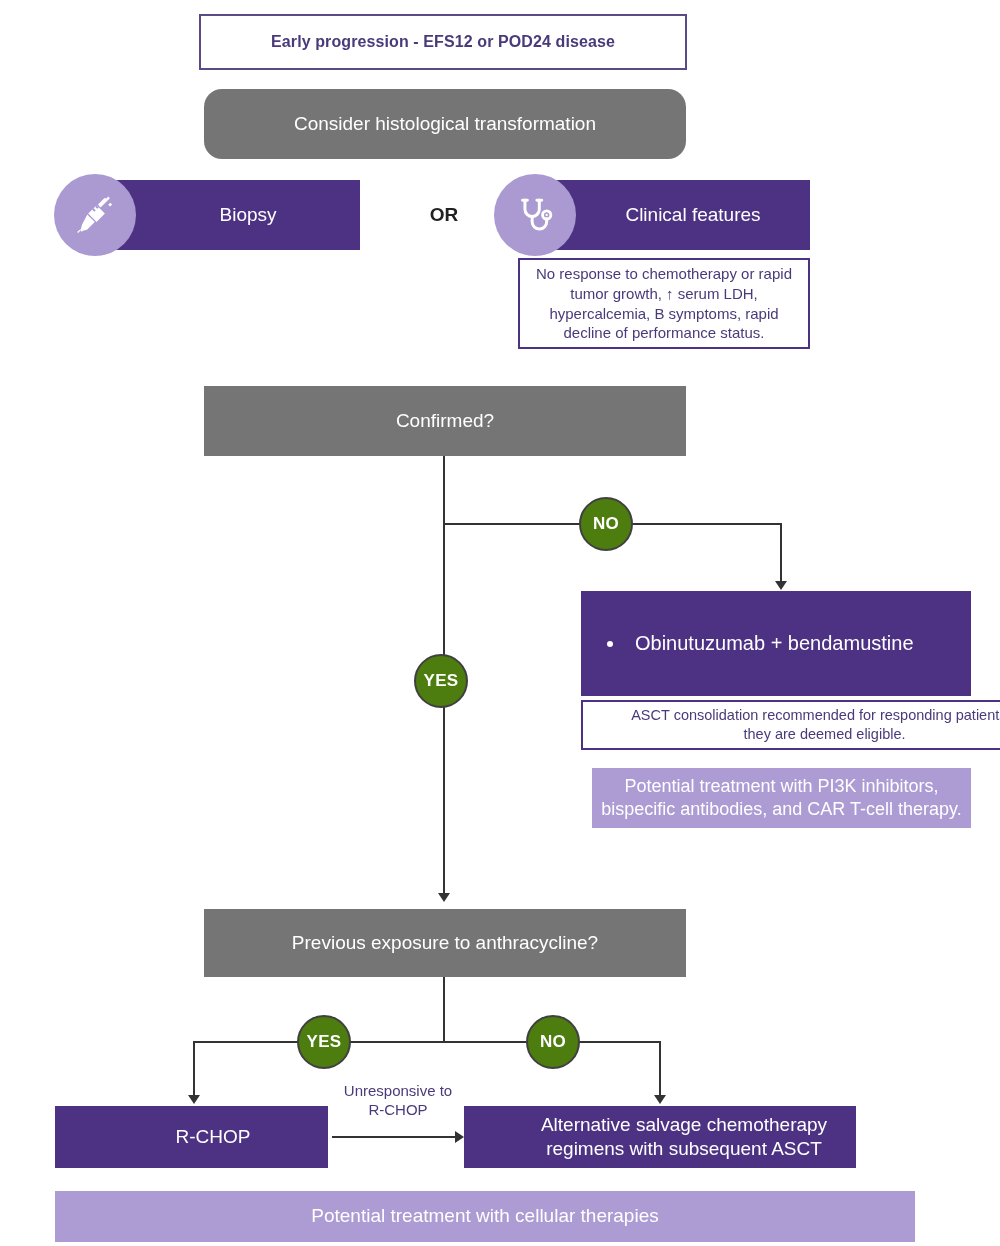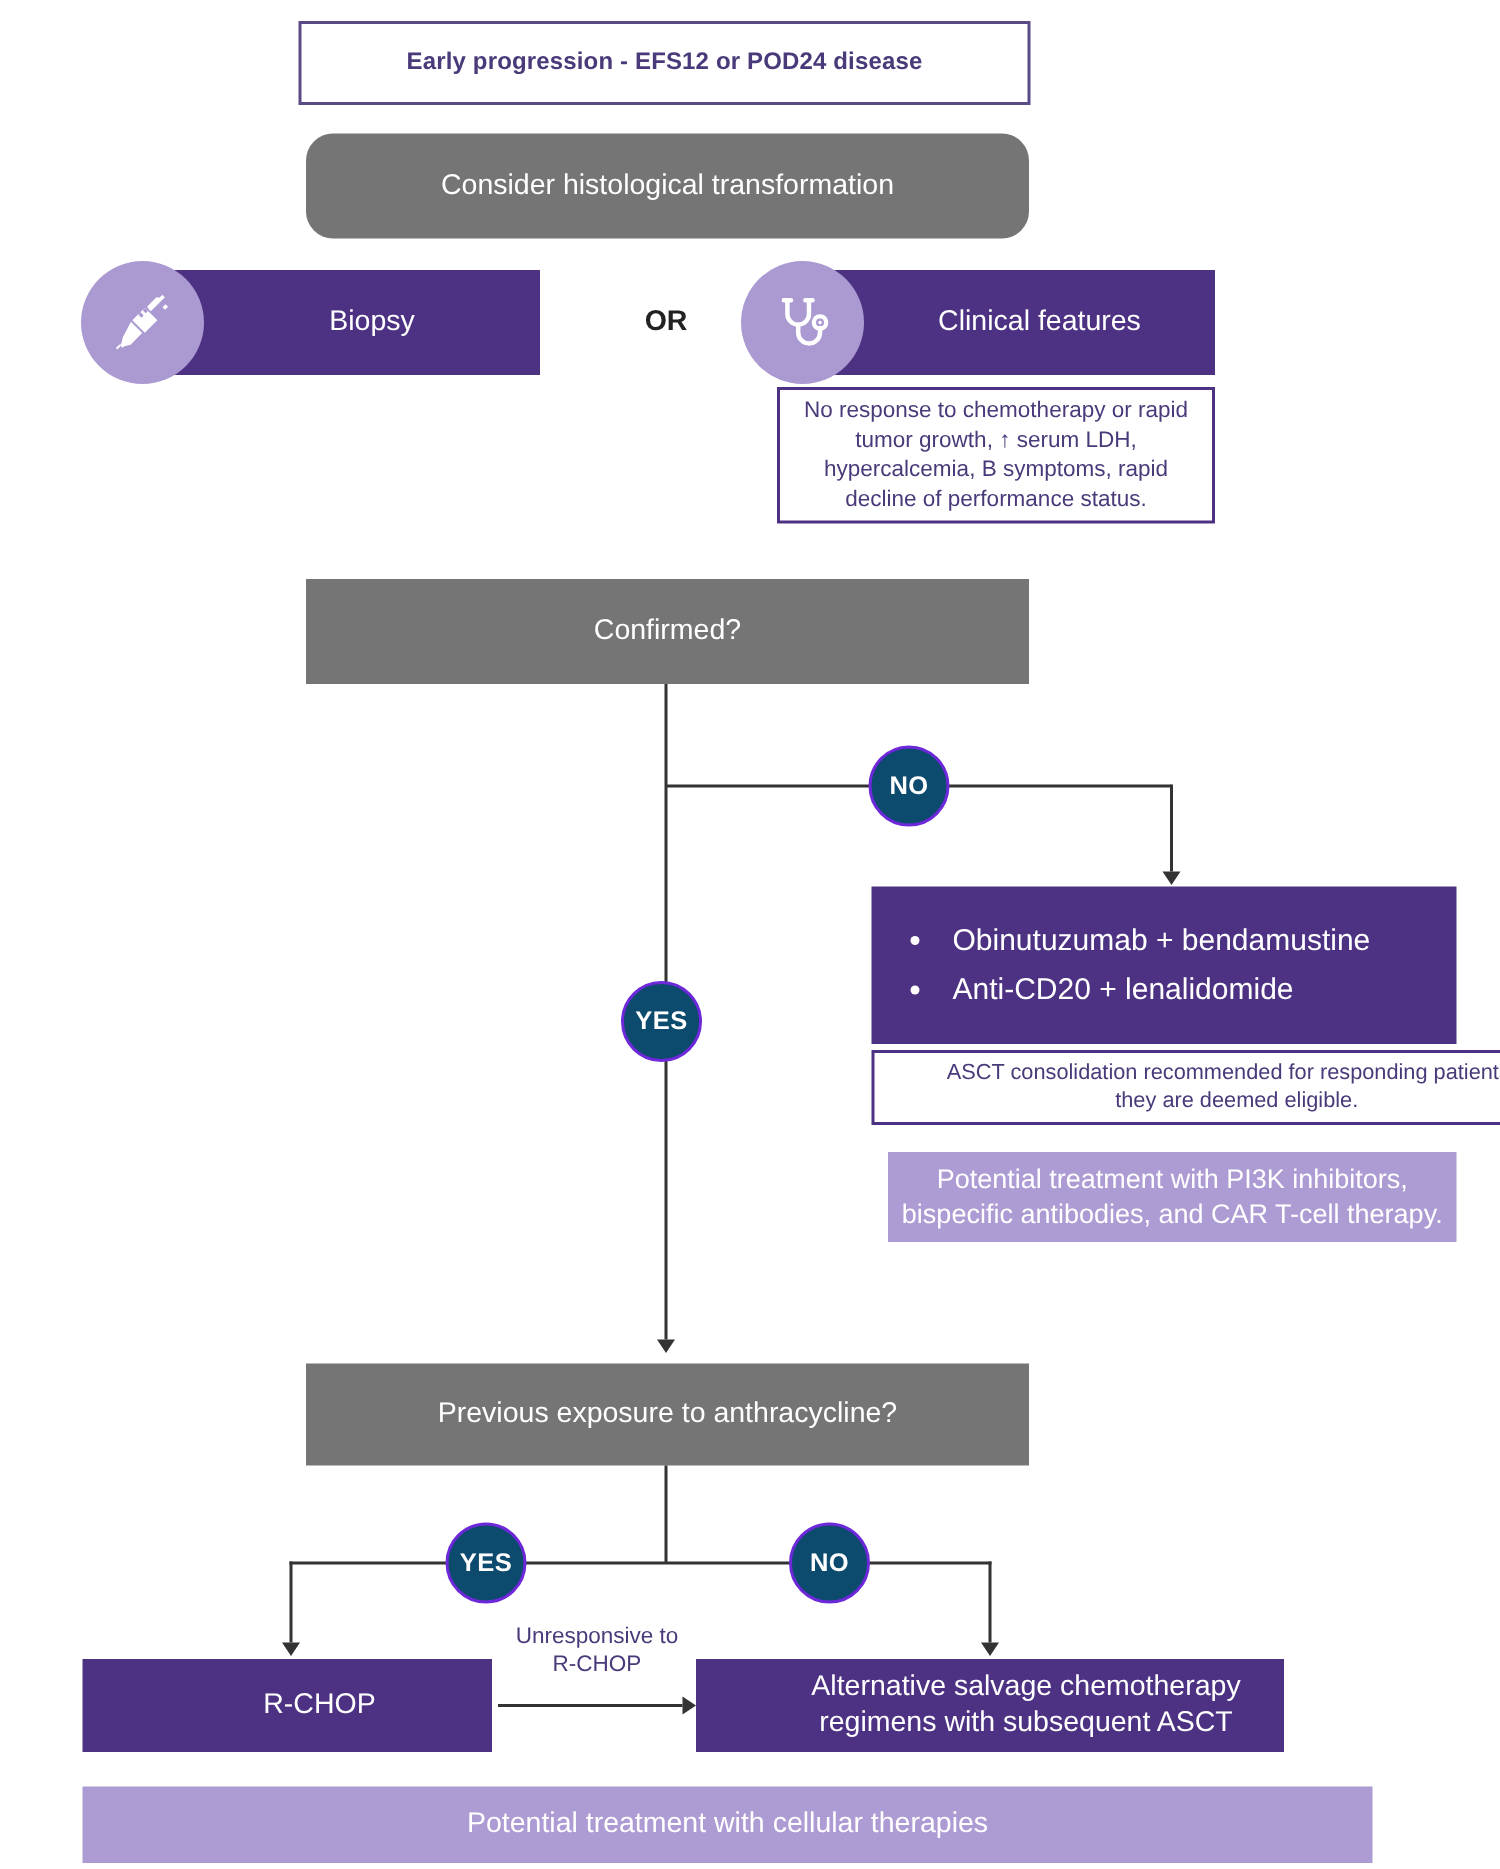--- a/index.html
+++ b/index.html
@@ -27,36 +27,36 @@
     font-size:19px;font-weight:400;
   }
   .box-purple.center{justify-content:center;text-align:center;}
   .box-lilac{
     background:#ad9bd4;color:#ffffff;
     display:flex;align-items:center;justify-content:center;
     text-align:center;font-size:18px;line-height:1.3;
   }
   .box-note{
     background:#ffffff;border:2px solid #4d3283;
-    display:flex;align-items:flex-end;justify-content:center;
+    display:flex;align-items:flex-start;justify-content:center;
     text-align:center;color:#4a3a7a;font-size:15px;line-height:1.32;
     padding:4px 8px;
   }
 
   
   .icon-circle{
     border-radius:50%;background:#ab99d2;
     display:flex;align-items:center;justify-content:center;
     z-index:5;
   }
   .icon-circle svg{display:block;}
 
   
   .badge{
-    border-radius:50%;background:#0c4a6e;border:2px solid #6d28d9;
+    border-radius:50%;background:#4d7c0f;border:2px solid #404040;
     color:#ffffff;font-weight:bold;font-size:17px;
     display:flex;align-items:center;justify-content:center;
     z-index:6;letter-spacing:.3px;
   }
 
   
   .vline{background:#333333;width:2px;}
   .hline{background:#333333;height:2px;}
   .arrow-down{
     width:0;height:0;border-left:6px solid transparent;
@@ -148,24 +148,20 @@
 <div class="abs badge" style="left:414px;top:654px;width:54px;height:54px;">
   <span>YES</span>
 </div>
 
 <div class="abs box-purple" style="left:581px;top:591px;width:390px;height:105px;">
   <div class="bullets">
     <div class="bullet-row">
       <span class="bullet-dot"></span>
       <span>Obinutuzumab + bendamustine</span>
     </div>
-    <div class="bullet-row">
-      <span class="bullet-dot"></span>
-      <span>Anti-CD20 + lenalidomide</span>
-    </div>
   </div>
 </div>
 
 <div class="abs box-note" style="left:581px;top:700px;width:448px;height:50px;font-size:14.5px;padding-left:47px;">
   <span>ASCT consolidation recommended for responding patients if they are deemed eligible.</span>
 </div>
 
 <div class="abs box-lilac" style="left:592px;top:768px;width:379px;height:60px;">
   <span>Potential treatment with PI3K inhibitors, bispecific antibodies, and CAR T-cell therapy.</span>
 </div>

